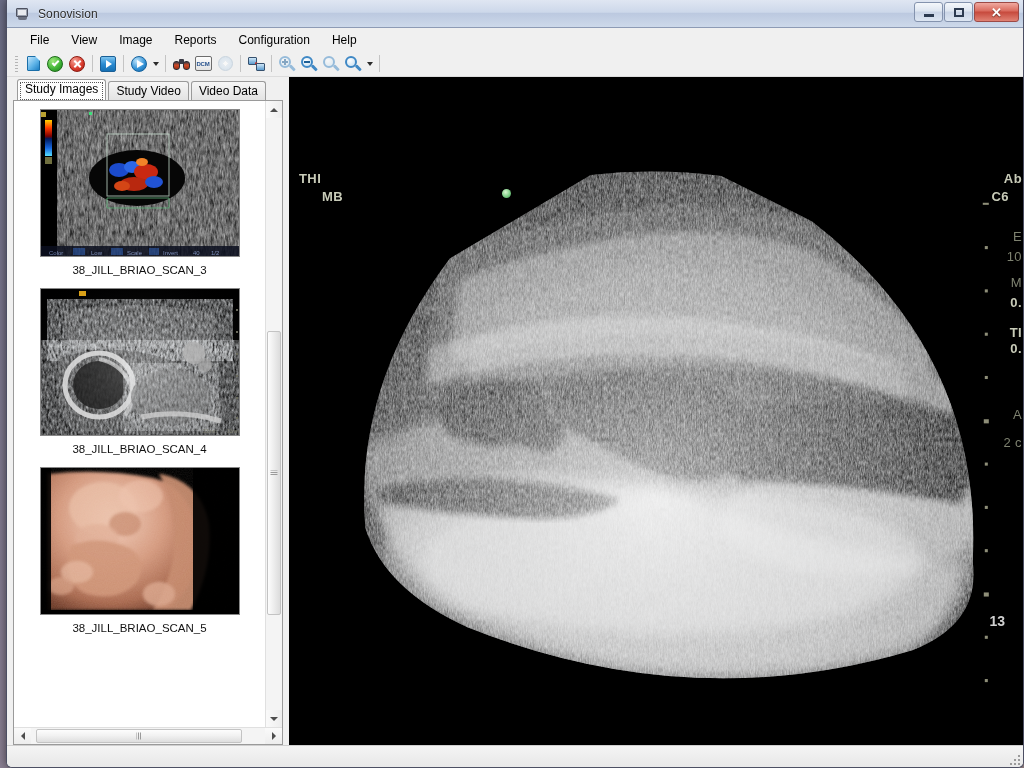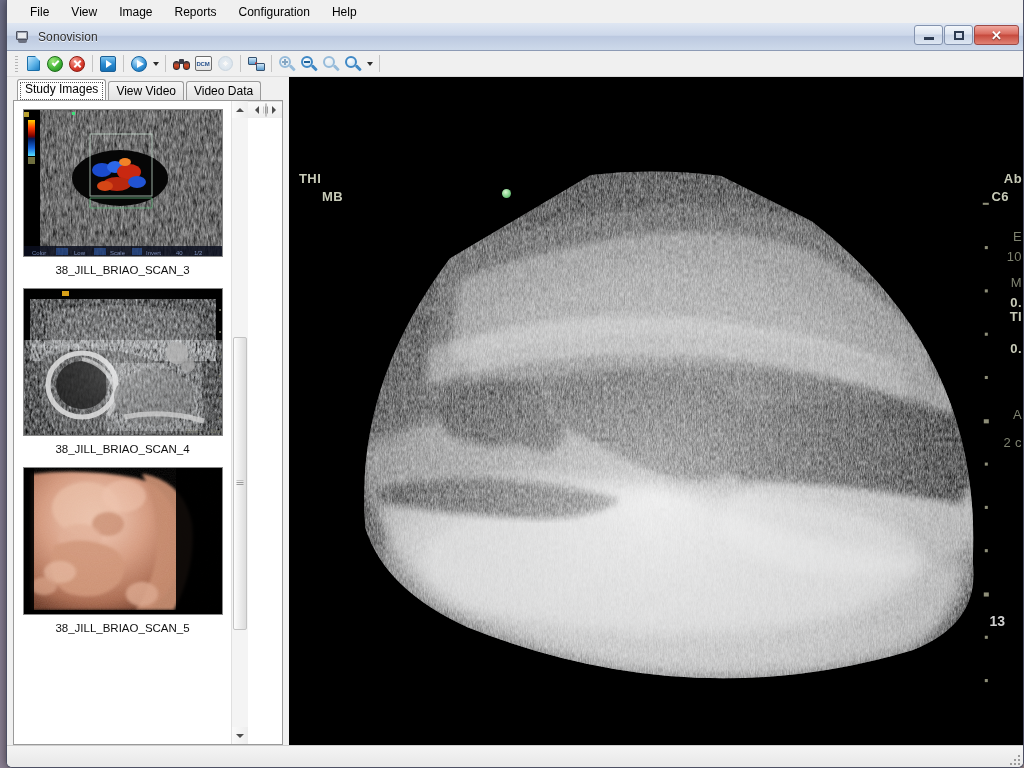--- a/index.html
+++ b/index.html
@@ -220,21 +220,21 @@
     border: 1px dotted #555;
     pointer-events: none;
   }
 
   #thumb-pane {
     flex: 1 1 auto;
     border: 1px solid #9a9a9a;
     background: #fff;
     margin-right: 6px;
     margin-bottom: 0;
-    display: flex; 
+    display: flex; flex-direction: column;
     min-height: 0;
     position: relative;
   }
   #thumb-inner {
     flex: 1 1 auto;
     display: flex;
     min-height: 0;
   }
   #thumb-list {
     flex: 1 1 auto;
@@ -360,48 +360,48 @@
   }
   #resize-grip span {
     position:absolute; width:2px;height:2px;background:#9a9a9a;
   }
 </style>
 </head>
 <body>
 
 <div id="app-window">
 
+  <div id="titlebar">
+    <div class="app-icon">
+      <div class="mon"></div>
+        <div class="base"></div>
+    </div>
+    <div id="window-title">Sonovision</div>
+    <div id="win-controls">
+      <div class="win-btn">
+        <div class="gl-min"></div>
+      </div>
+      <div class="win-btn">
+        <div class="gl-max"></div>
+      </div>
+      <div class="win-btn close">
+        <div class="gl-close">✕</div>
+      </div>
+    </div>
+  </div>
+
   <div id="menubar">
     <div class="menu-item">File</div>
     <div class="menu-item">View</div>
     <div class="menu-item">Image</div>
     <div class="menu-item">Reports</div>
     <div class="menu-item">Configuration</div>
     <div class="menu-item">Help</div>
   </div>
 
-  <div id="titlebar">
-    <div class="app-icon">
-      <div class="mon"></div>
-        <div class="base"></div>
-    </div>
-    <div id="window-title">Sonovision</div>
-    <div id="win-controls">
-      <div class="win-btn">
-        <div class="gl-min"></div>
-      </div>
-      <div class="win-btn">
-        <div class="gl-max"></div>
-      </div>
-      <div class="win-btn close">
-        <div class="gl-close">✕</div>
-      </div>
-    </div>
-  </div>
-
   <div id="toolbar">
     <div class="tb-grip"></div>
 
     <div class="tb-btn">
         <div class="ic-doc"></div>
       </div>
     <div class="tb-btn">
         <div class="circ green">
           <div class="chk"></div>
         </div>
@@ -496,21 +496,21 @@
   <div id="content">
 
     <div id="left-panel">
 
       <div id="tabstrip">
         <div class="tab active">
           <span>Study Images</span>
           <span class="focus-ring"></span>
         </div>
         <div class="tab">
-          <span>View Video</span>
+          <span>Study Video</span>
         </div>
         <div class="tab">
           <span>Video Data</span>
         </div>
       </div>
 
       <div id="thumb-pane">
         <div id="thumb-inner">
 
           <div id="thumb-list">
@@ -774,21 +774,21 @@
       <div class="us-text" style="left:10px; top:112px;padding-left:23px;">MB</div>
 
       <div id="focus-dot" style="left:213px; top:112px;"></div>
 
       <div class="us-text" style="right:1px; top:94px;">Ab</div>
       <div class="us-text" style="right:14px; top:112px;">C6</div>
       <div class="us-text dim" style="right:1px; top:152px;">E</div>
       <div class="us-text dim" style="right:1px; top:172px;">10</div>
       <div class="us-text dim" style="right:1px; top:198px;">M</div>
       <div class="us-text" style="right:1px; top:218px;">0.</div>
-      <div class="us-text" style="right:1px; top:232px;">TI</div>
+      <div class="us-text" style="right:1px; top:248px;">TI</div>
       <div class="us-text" style="right:1px; top:264px;">0.</div>
       <div class="us-text dim" style="right:1px; top:330px;">A</div>
       <div class="us-text dim" style="right:1px; top:358px;">2 c</div>
 
       <div class="depth-num" style="top:536px;">13</div>
 
     </div>
 
   </div>
 

